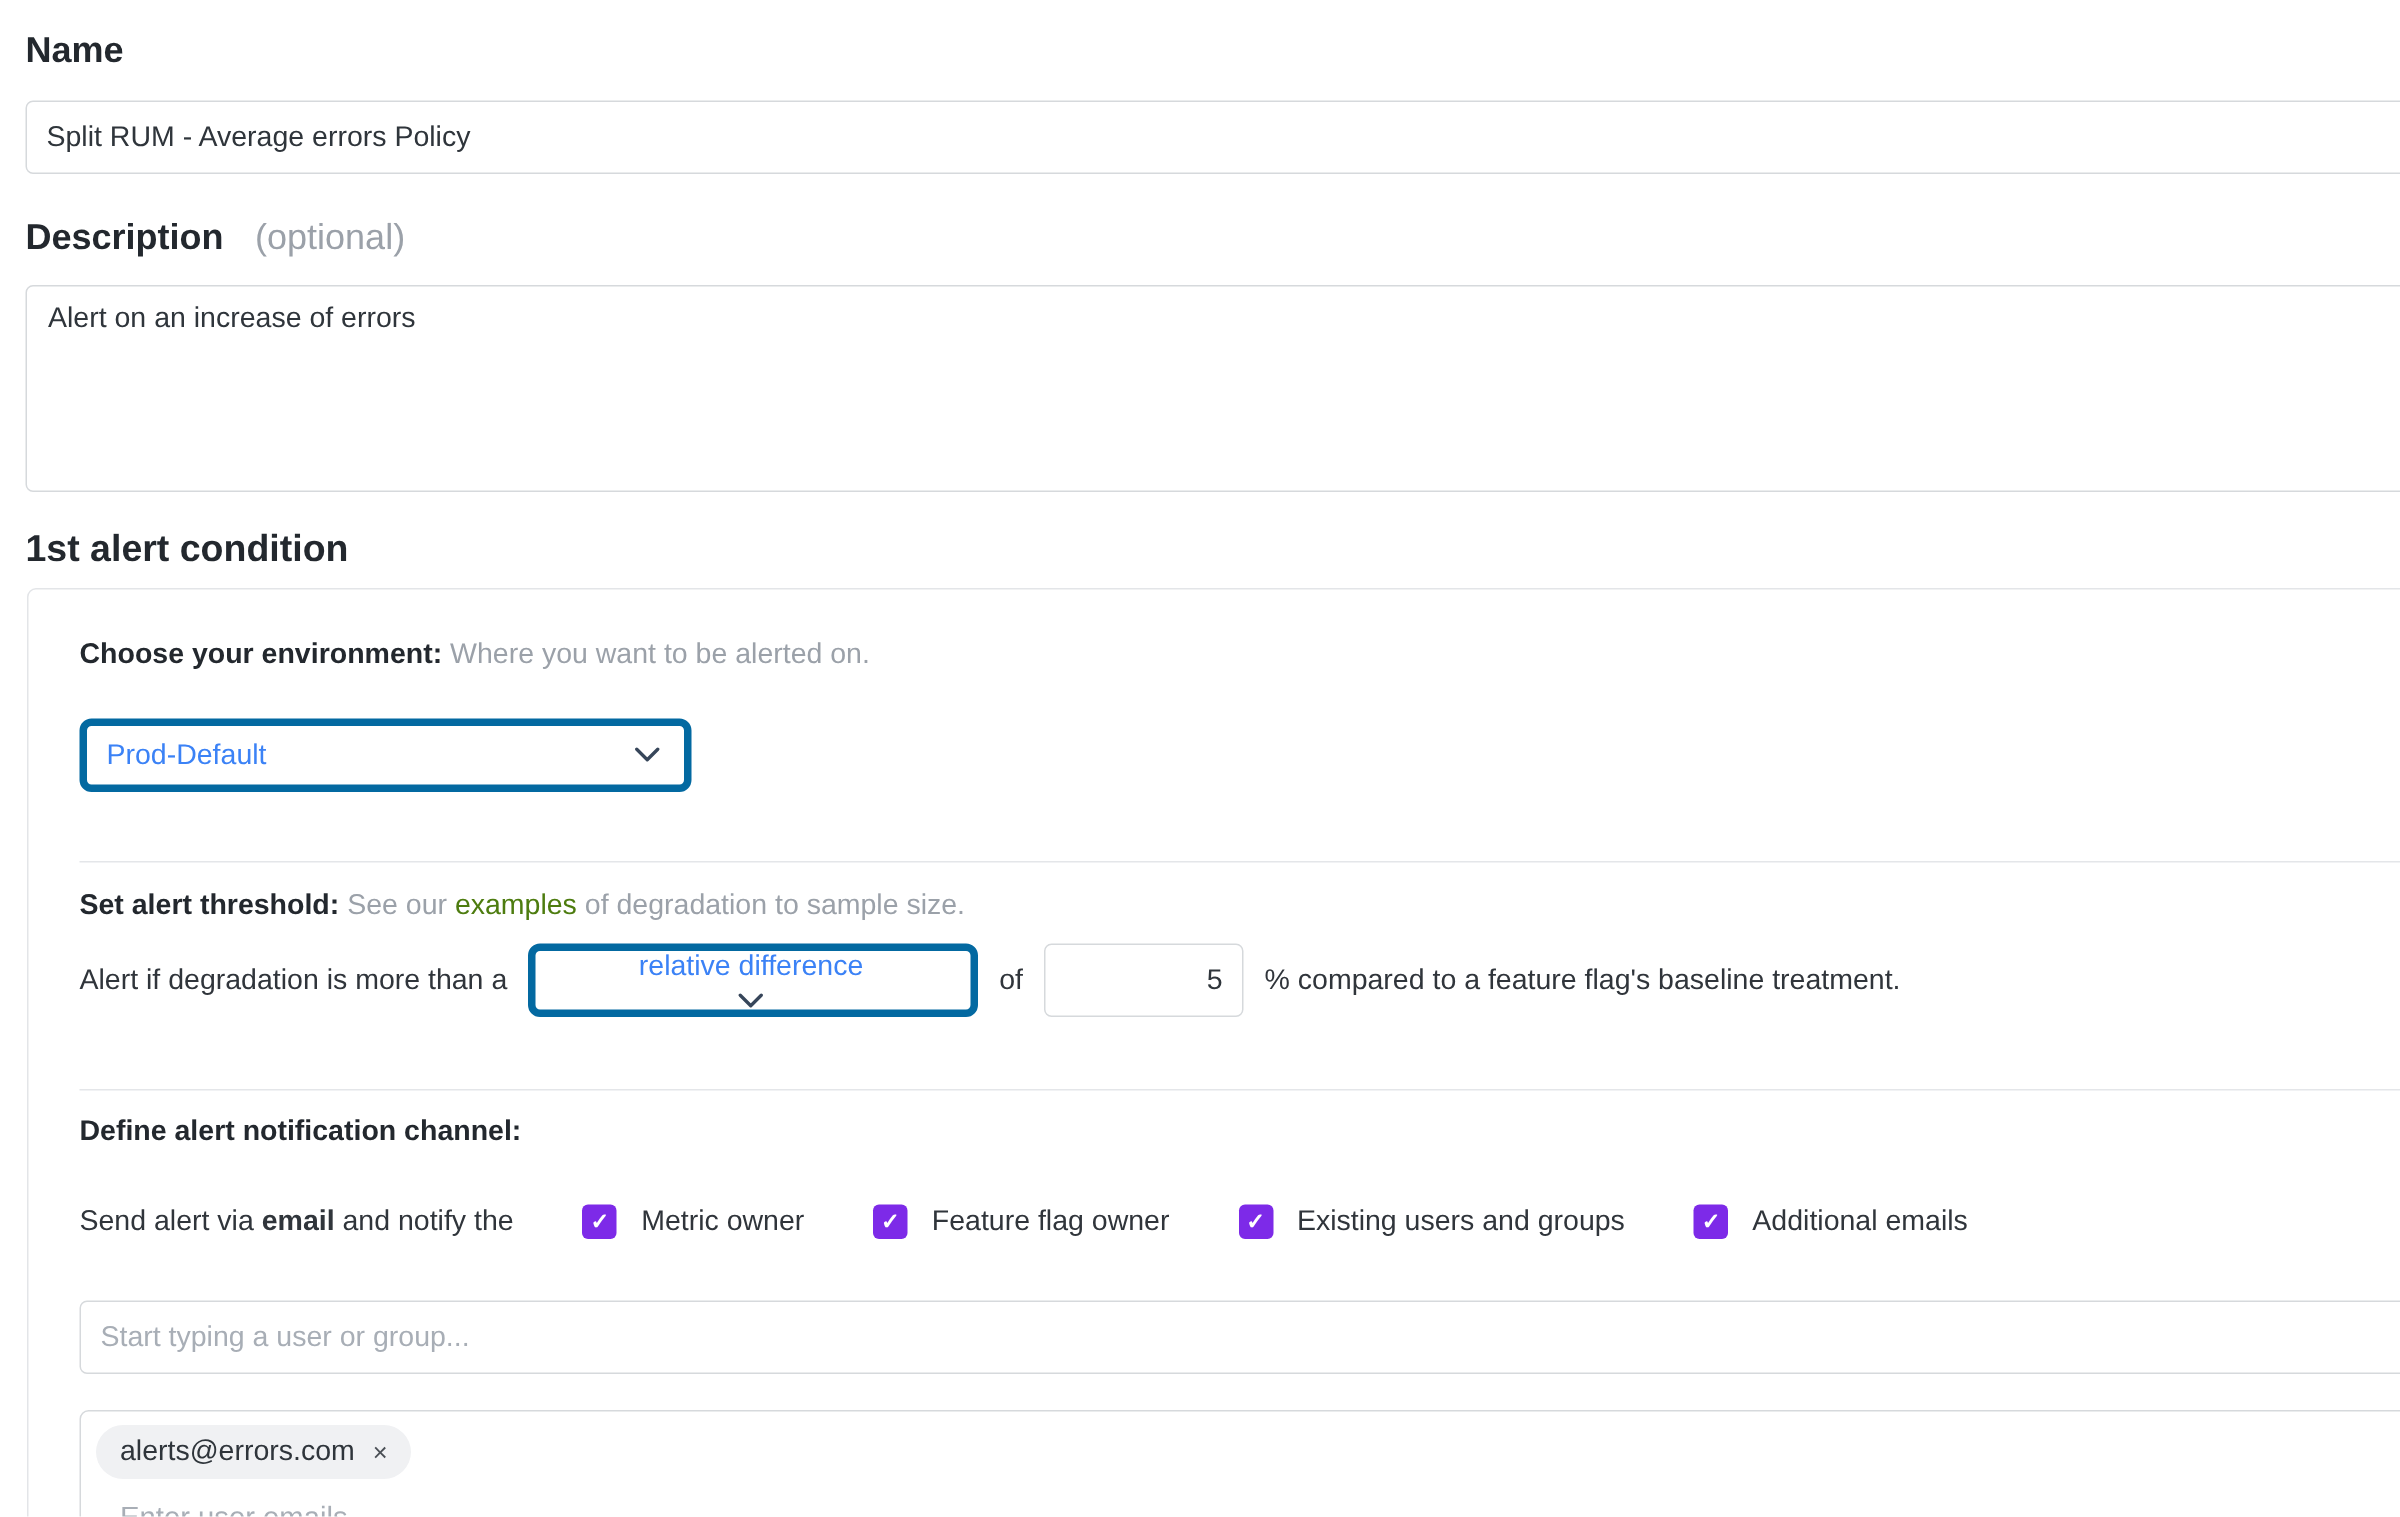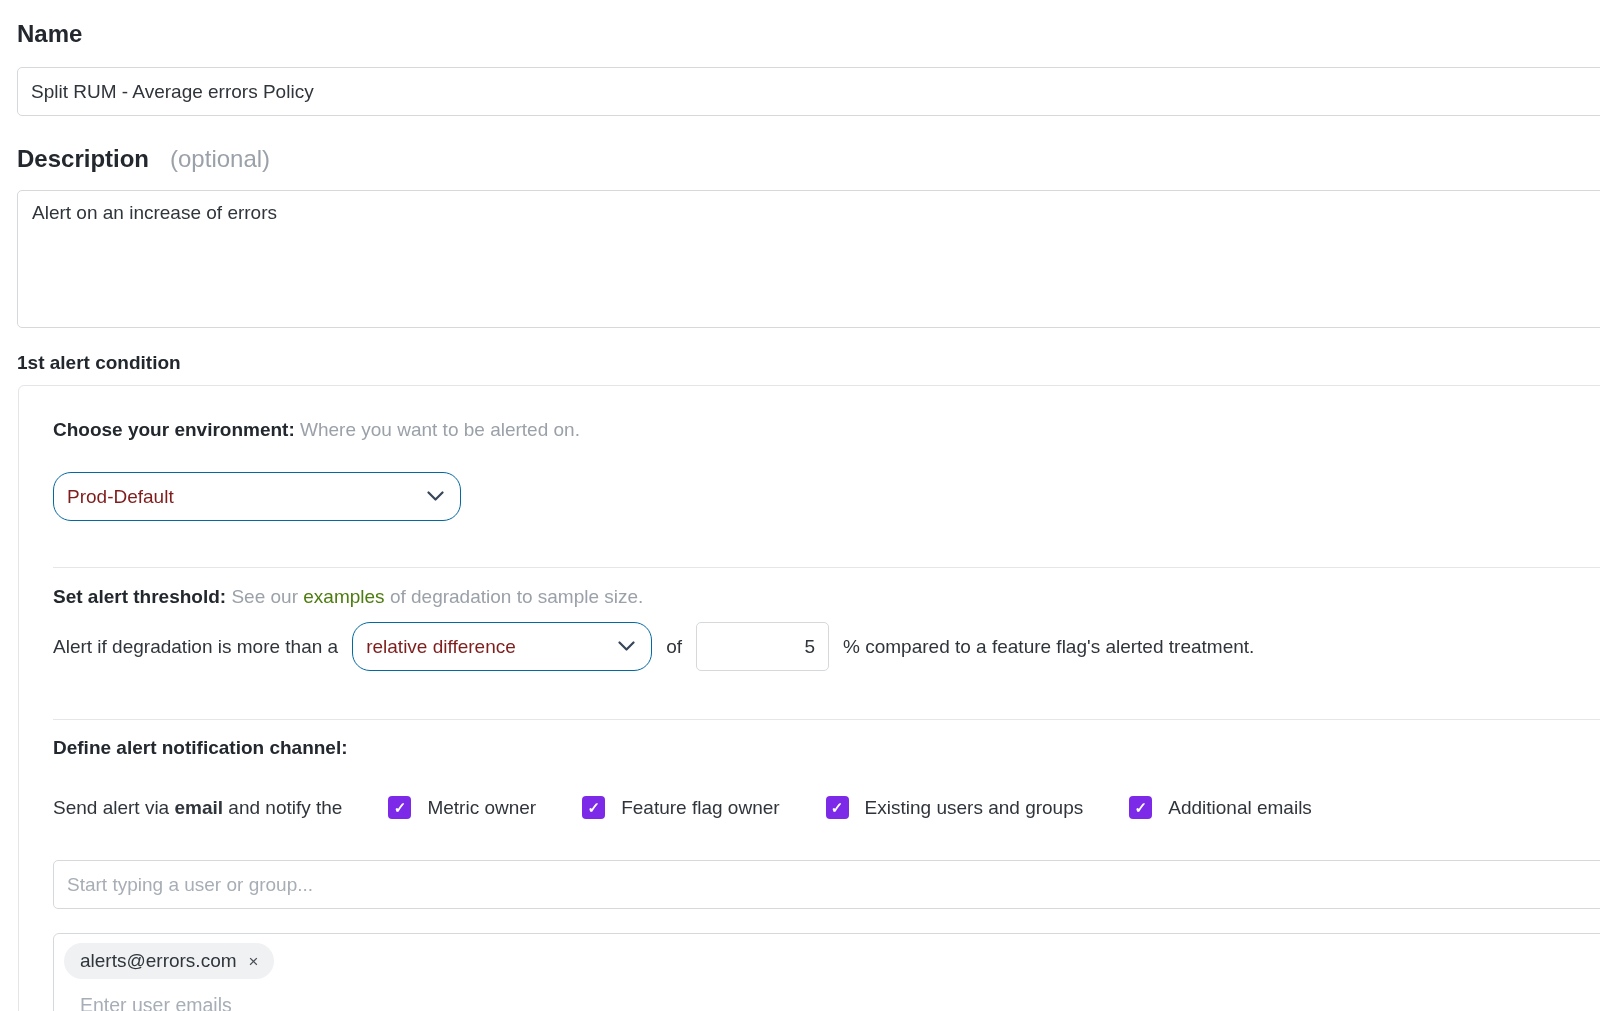--- a/index.html
+++ b/index.html
@@ -23,43 +23,43 @@
   .textarea {
     display: block; width: 1620px; height: 138px;
     border: 1px solid #d6d9dc; border-radius: 5px;
     font-family: "Liberation Sans", sans-serif;
     font-size: 19px; color: #2f353b; padding: 11px 14px;
     resize: none; outline: none;
   }
 
   .name-label { margin-bottom: 19px; }
   .desc-label { margin-top: 29px; margin-bottom: 17px; }
-  .section-heading { margin-top: 24px; font-size: 19px; font-weight: bold; color: #23282e; }
+  .section-heading { margin-top: 24px; font-size: 25px; font-weight: bold; color: #23282e; }
 
   .condition-box {
     margin-top: 11px; margin-left: 1px;
     width: 1620px; height: 660px;
     border: 1px solid #e3e5e8; border-radius: 6px;
     padding-left: 34px;
   }
 
   .row-label { font-size: 19px; color: #23282e; font-weight: bold; }
   .hint { font-weight: normal; color: #9ba1a9; }
   .link { color: #4d7c0f; font-weight: normal; cursor: pointer; }
 
   .env-label-row { margin-top: 33px; }
   .select {
     margin-top: 31px;
     width: 408px; height: 49px;
-    border: 1px solid #0369a1; border-radius: 18px;
+    border: 5px solid #0369a1; border-radius: 8px;
     display: flex; align-items: center; justify-content: space-between;
     padding: 0 16px 0 13px;
-    font-size: 19px; color: #7f1d1d; background: #fff; cursor: pointer;
-  }
-  .select.inline { margin-top: 0; width: 300px; }
+    font-size: 19px; color: #3b82f6; background: #fff; cursor: pointer;
+  }
+  .select.inline { margin-top: 0; width: 300px; flex-direction: column; }
 
   .divider { height: 1px; background: #e4e6e9; width: 1549px; }
   .divider.d1 { margin-top: 46px; }
   .divider.d2 { margin-top: 48px; }
 
   .threshold-label-row { margin-top: 18px; font-size: 19px; }
   .threshold-row {
     margin-top: 14px;
     display: flex; align-items: center; gap: 14px;
     font-size: 19px; color: #30353b;
@@ -147,21 +147,21 @@
     <div class="threshold-row">
       <span>Alert if degradation is more than a</span>
       <div class="select inline">
         <span>relative difference</span>
         <svg class="chev" width="17" height="11" viewBox="0 0 17 11">
           <polyline points="1.5,1.5 8.5,8.5 15.5,1.5" fill="none" stroke="#37465a" stroke-width="2.2" stroke-linecap="round" stroke-linejoin="round"></polyline>
         </svg>
       </div>
       <span>of</span>
       <input class="num-input" type="text" value="5" style="">
-      <span>% compared to a feature flag's alerted treatment.</span>
+      <span>% compared to a feature flag's baseline treatment.</span>
     </div>
 
     <div class="divider d2"></div>
 
     <div class="row-label notif-label">Define alert notification channel:</div>
 
     <div class="checkbox-row">
       <span>
         <span>Send alert via</span>
         <span class="bold">email</span>

